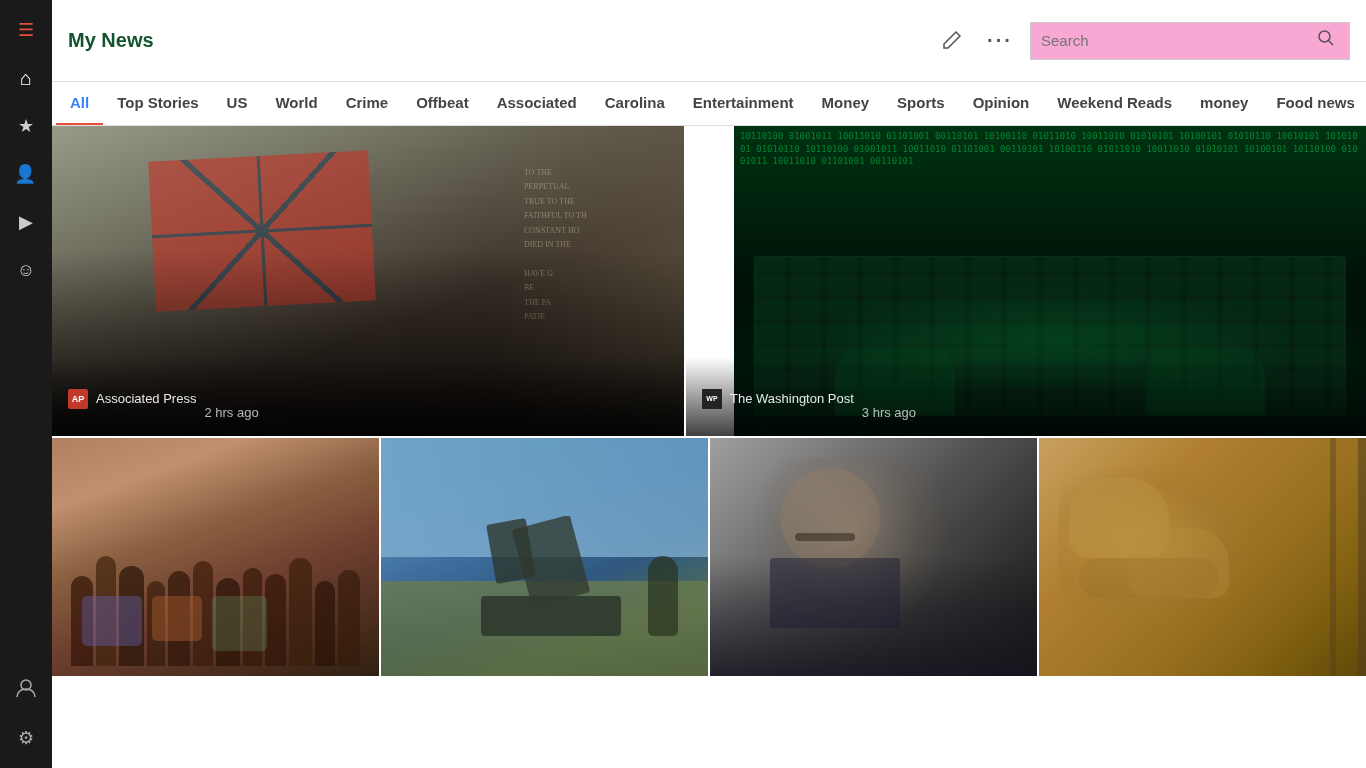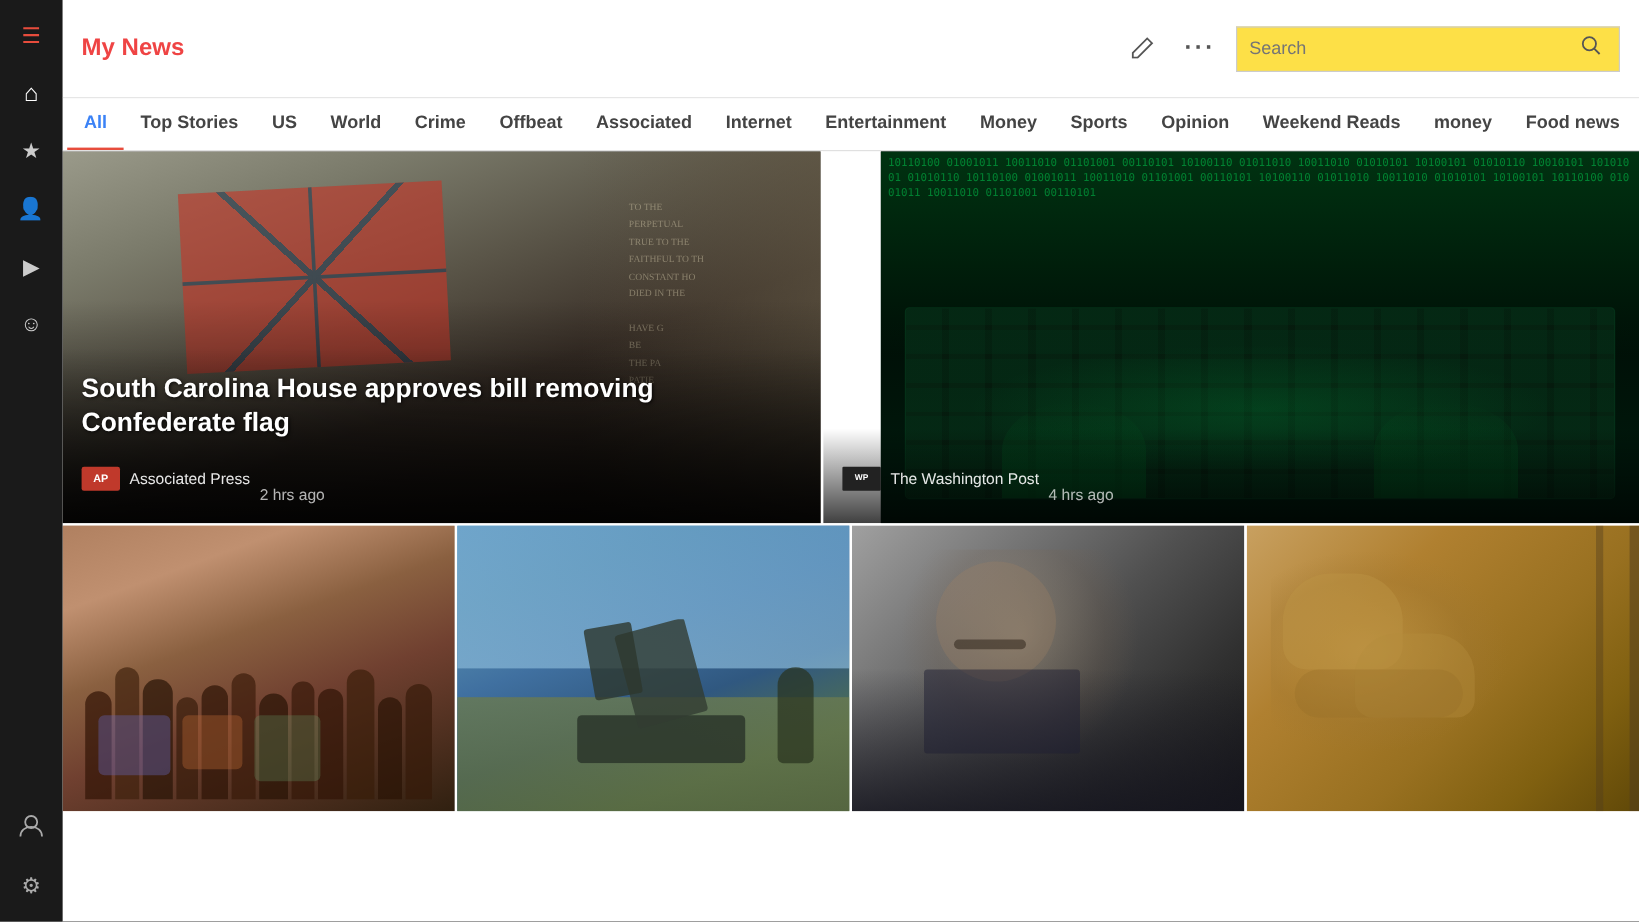--- a/index.html
+++ b/index.html
@@ -53,21 +53,21 @@
     }
     .header-icon-btn {
       width: 36px; height: 36px;
       display: flex; align-items: center; justify-content: center;
       cursor: pointer; color: #555; font-size: 18px;
     }
     #search-box {
       display: flex;
       align-items: center;
       border: 1px solid #ccc;
-      background: #fde047;
+      background: #f9a8d4;
       height: 38px;
       width: 320px;
       padding: 0 10px;
     }
     #search-input {
       border: none; background: transparent; outline: none;
       font-size: 15px; color: #666; flex: 1;
       font-family: 'Segoe UI', Arial, sans-serif;
     }
     .search-btn {
@@ -172,21 +172,21 @@
       line-height: 1.3;
       margin-bottom: 10px;
       text-shadow: 1px 1px 3px rgba(0,0,0,0.8);
     }
     .hero-meta {
       display: flex;
       align-items: center;
       gap: 8px;
     }
     .source-badge {
-      width: 32px; height: 20px;
+      width: 20px; height: 20px;
       background: #c0392b;
       border-radius: 2px;
       display: flex; align-items: center; justify-content: center;
       font-size: 9px; font-weight: 800; color: #fff;
       flex-shrink: 0;
     }
     .source-badge-wp {
       background: #000;
       color: #fff;
       font-size: 8px;
@@ -285,21 +285,21 @@
     </span>
   </div>
   <div class="sidebar-btn">
     <span style="font-size:18px; color:#aaa;">⚙</span>
   </div>
 </div>
 
 <div id="main">
 
   <div id="header">
-    <span id="header-title" style="font-size:20px; font-weight:600; color:#ef4444; flex:1;">My News</span>
+    <span id="header-title" style="font-size:20px; font-weight:600; color:#14532d; flex:1;">My News</span>
     <div class="header-icon-btn">
       <span style="font-size:18px; color:#555;">
         <svg width="22" height="22" viewBox="0 0 22 22" fill="none">
           <path d="M3 17L15 5l4 4L7 21H3v-4z" stroke="#555" stroke-width="1.5" fill="none"></path>
         </svg>
       </span>
     </div>
     <div class="header-icon-btn">
       <span style="font-size:20px; font-weight:700; color:#555; letter-spacing:2px;">···</span>
     </div>
@@ -317,21 +317,21 @@
   </div>
 
   <div id="nav-tabs">
     <div class="nav-tab active">All</div>
     <div class="nav-tab">Top Stories</div>
     <div class="nav-tab">US</div>
     <div class="nav-tab">World</div>
     <div class="nav-tab">Crime</div>
     <div class="nav-tab">Offbeat</div>
     <div class="nav-tab">Associated</div>
-    <div class="nav-tab">Internet</div>
+    <div class="nav-tab">Carolina</div>
     <div class="nav-tab">Entertainment</div>
     <div class="nav-tab">Money</div>
     <div class="nav-tab">Sports</div>
     <div class="nav-tab">Opinion</div>
     <div class="nav-tab">Weekend Reads</div>
     <div class="nav-tab">money</div>
     <div class="nav-tab">Food news</div>
 
   </div>
 
@@ -354,21 +354,20 @@
 
           <div style="position:absolute; right:0; top:0; bottom:0; width:200px; background: linear-gradient(90deg, transparent, rgba(100,90,70,0.6)); overflow:hidden;">
             <div style="position:absolute; top:40px; right:10px; width:150px; color:rgba(200,190,160,0.5); font-size:8px; line-height:1.8; font-family: serif;">
               TO THE<br>PERPETUAL<br>TRUE TO THE<br>FAITHFUL TO TH<br>CONSTANT HO<br>DIED IN THE<br><br>HAVE G<br>BE<br>THE PA<br>PATIE
             </div>
           </div>
 
           <div style="position:absolute; bottom:0; left:0; right:0; height:60%; background:linear-gradient(transparent, rgba(0,0,0,0.75));"></div>
         </div>
         <div class="hero-overlay">
-          <div class="hero-title">South Carolina House approves bill removing Confederate flag</div>
           <div class="hero-meta">
             <div class="source-badge">AP</div>
             <span class="hero-source">Associated Press</span>
             <span class="hero-time">2 hrs ago</span>
           </div>
         </div>
       </div>
 
       <div class="hero-item">
         <div class="hero-bg-2" style="width:100%; height:100%; position:relative;">
@@ -390,21 +389,21 @@
             <div style="position:absolute; top:30px; left:50px; right:50px; bottom:20px; background: radial-gradient(ellipse at 50% 50%, rgba(0,200,80,0.15) 0%, transparent 70%);"></div>
 
             <div style="position:absolute; bottom:0; left:80px; width:120px; height:80px; background: linear-gradient(0deg, rgba(0,80,30,0.6) 0%, transparent 100%); border-radius: 50% 50% 0 0;"></div>
             <div style="position:absolute; bottom:0; right:80px; width:120px; height:80px; background: linear-gradient(0deg, rgba(0,80,30,0.6) 0%, transparent 100%); border-radius: 50% 50% 0 0;"></div>
           </div>
         </div>
         <div class="hero-overlay">
           <div class="hero-meta">
             <div class="source-badge source-badge-wp" style="background:#222; font-size:7px; font-weight:800; padding:1px 2px; border-radius:1px;">WP</div>
             <span class="hero-source">The Washington Post</span>
-            <span class="hero-time">4 hrs ago</span>
+            <span class="hero-time">3 hrs ago</span>
           </div>
         </div>
       </div>
 
     </div>
 
     <div id="tiles-row">
 
       <div class="tile-item">
         <div class="tile-bg-1" style="width:100%; height:100%; position:relative;">

